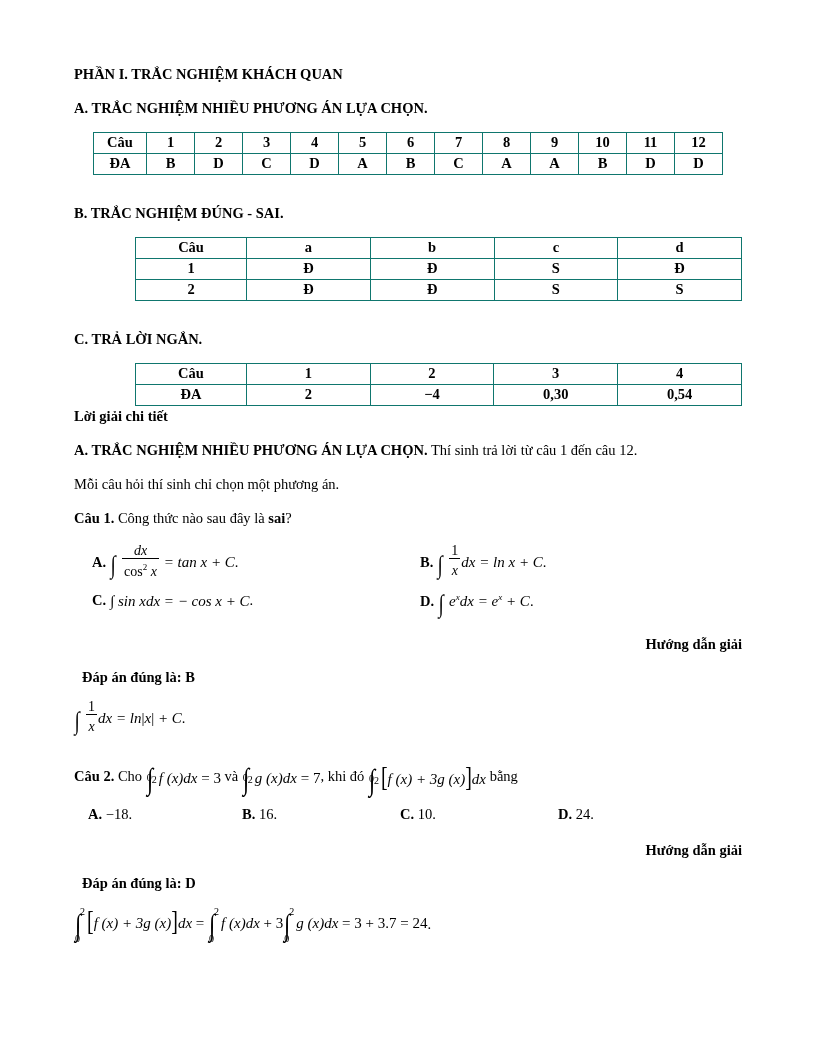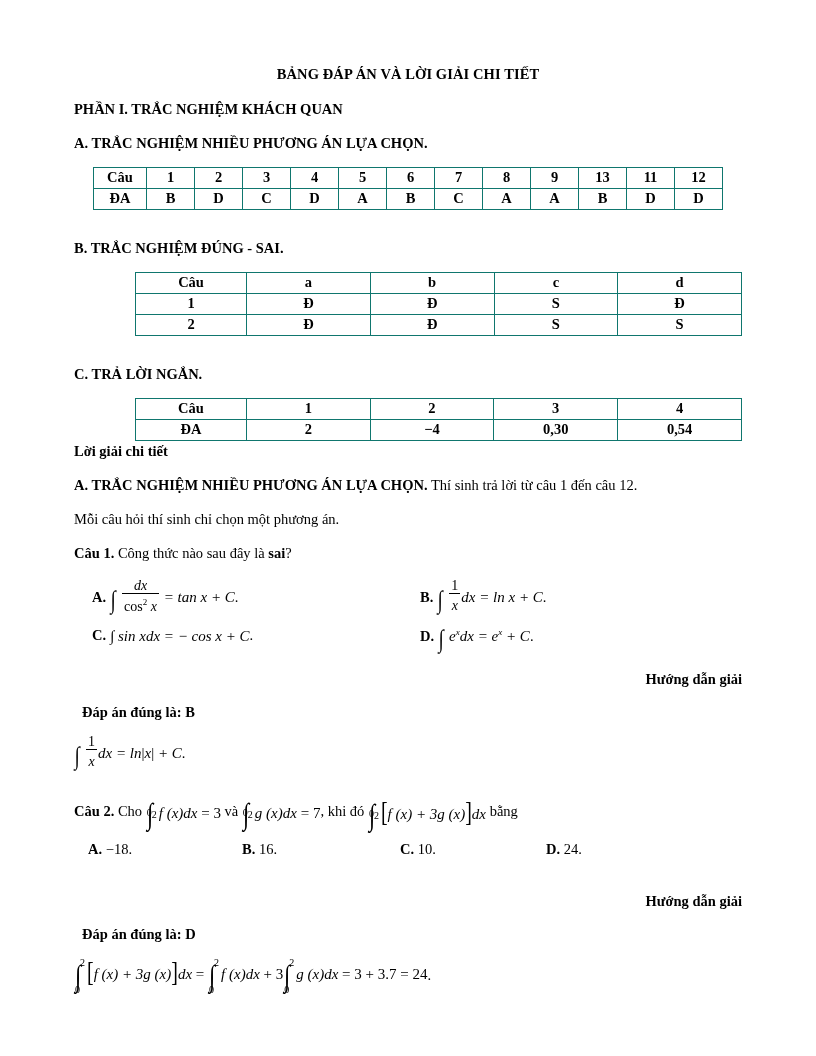--- a/index.html
+++ b/index.html
@@ -181,62 +181,61 @@
     font-size: 14.5px;
     position: relative;
     height: 24px;
     margin: 0 0 10px 0;
   }
   .simple-opts span.o { position: absolute; top: 0; white-space: nowrap; }
   .simple-opts b { font-weight: bold; }
   .so1 { left: 14px; }
   .so2 { left: 168px; }
   .so3 { left: 326px; }
-  .so4 { left: 472px; }
+  .so4 { left: 484px; }
 
   .formula-line {
     margin: 0 0 16px 0;
     height: 40px;
   }
   .q-line {
     font-size: 14.5px;
     margin: 0 0 10px 0;
     height: 40px;
     line-height: 40px;
   }
   .q-line b { font-weight: bold; }
   .brk { font-style: normal; font-size: 20px; display:inline-block; transform: scaleY(1.35); }
 </style>
 </head>
 <body>
 
 <div class="page">
   <div class="content">
 
-    <div class="doc-title">BẢNG ĐÁP ÁN VÀ LỜI GIẢI CHI TIẾT</div>
 
     <div class="sec-heading">PHẦN I. TRẮC NGHIỆM KHÁCH QUAN</div>
 
     <div class="sec-heading tight">A. TRẮC NGHIỆM NHIỀU PHƯƠNG ÁN LỰA CHỌN.</div>
 
     <div class="tbl-wrap">
       <table class="ans-table" id="tbl-mcq">
         <tbody>
             <tr>
           <td class="lbl">Câu</td>
           <td>1</td>
           <td>2</td>
           <td>3</td>
           <td>4</td>
           <td>5</td>
           <td>6</td>
           <td>7</td>
           <td>8</td>
           <td>9</td>
-          <td>13</td>
+          <td>10</td>
           <td>11</td>
           <td>12</td>
         </tr>
         <tr>
           <td class="lbl">ĐA</td>
           <td>B</td>
           <td>D</td>
           <td>C</td>
           <td>D</td>
           <td>A</td>
@@ -340,21 +339,21 @@
     <div class="ans-line">Đáp án đúng là: B</div>
 
     <div class="formula-line">
       <span class="math"><span class="intg plain"><span class="sym">∫</span></span><span class="frac"><span class="n"><span class="num">1</span></span><span class="d"><i>x</i></span></span><i>dx</i>&nbsp;<span>= ln</span><span class="up">|</span><i>x</i><span class="up">|</span>&nbsp;<span>+ C</span></span><span style="font-style:normal;font-size:14.5px">.</span>
     </div>
 
     <div class="q-line">
       <b>Câu 2.</b><span> Cho </span><span class="math"><span class="intg"><span class="sym">∫</span><span class="hi">2</span><span class="lo">0</span></span><span>f (x)dx</span>&nbsp;<span class="up">= 3</span></span><span> và </span><span class="math"><span class="intg"><span class="sym">∫</span><span class="hi">2</span><span class="lo">0</span></span><span>g (x)dx</span>&nbsp;<span class="up">= 7</span></span><span>, khi đó </span><span class="math"><span class="intg"><span class="sym">∫</span><span class="hi">2</span><span class="lo">0</span></span><span class="brk">[</span><span>f (x) + 3g (x)</span><span class="brk">]</span><i>dx</i></span><span> bằng</span>
     </div>
 
-    <div class="simple-opts" style="margin-bottom:28px;">
+    <div class="simple-opts" style="margin-bottom:12px;">
       <span class="o so1"><b>A.</b> <span>−18.</span></span>
       <span class="o so2"><b>B.</b> <span>16.</span></span>
       <span class="o so3"><b>C.</b> <span>10.</span></span>
       <span class="o so4"><b>D.</b> <span>24.</span></span>
     </div>
 
     <div class="center-bold">Hướng dẫn giải</div>
 
     <div class="ans-line" style="margin-bottom:18px;">Đáp án đúng là: D</div>
 

